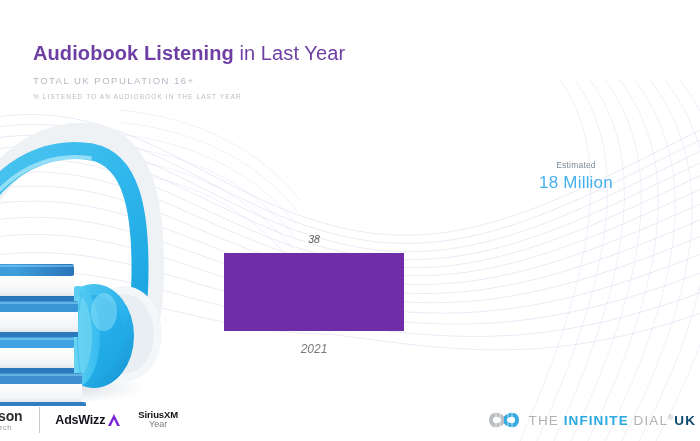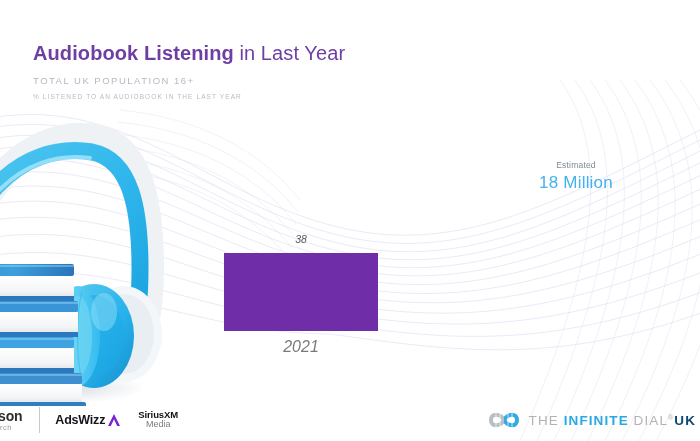--- a/index.html
+++ b/index.html
@@ -105,26 +105,26 @@
     position: absolute;
     width: 100%;
     text-align: center;
     font-size: 10.5px;
     color: #595959;
   }
   .bar-label {
     position: absolute;
     width: 100%;
     text-align: center;
-    font-size: 16px;
+    font-size: 12px;
     color: #7a7a7a;
   }
 
   
-  #grp-2021 { left: 224px; top: 253px; width: 154px; height: 78px; font-style: italic; }
+  #grp-2021 { left: 224px; top: 253px; width: 180px; height: 78px; font-style: italic; }
   #grp-2025 { left: 497px; top: 253px; width: 151px; height: 78px; }
 
   .bar-value { top: -20px; }
   .bar-label { bottom: -25px; }
 
   
   .footer {
     position: absolute;
     left: 0;
     bottom: 0;
@@ -375,21 +375,21 @@
 
       <div class="logo-adswizz">
         <span>AdsWizz</span>
         <svg class="adswizz-mark" width="14" height="14" viewBox="0 0 14 14" aria-hidden="true">
           <path d="M7 1 L13 13 L10.2 13 L7 6.3 L3.8 13 L1 13 Z" fill="#7a22d6"></path>
         </svg>
       </div>
 
       <div class="logo-sirius">
         <div class="sx-main">SiriusXM</div>
-        <div class="sx-sub">Media</div>
+        <div class="sx-sub">Year</div>
       </div>
 
     </div>
 
     <div class="footer-right">
       <svg width="34" height="20" viewBox="0 0 34 20" aria-hidden="true">
         <defs>
           <clipPath id="leftHalf">
               <rect x="0" y="0" width="17" height="20"></rect>
             </clipPath>

